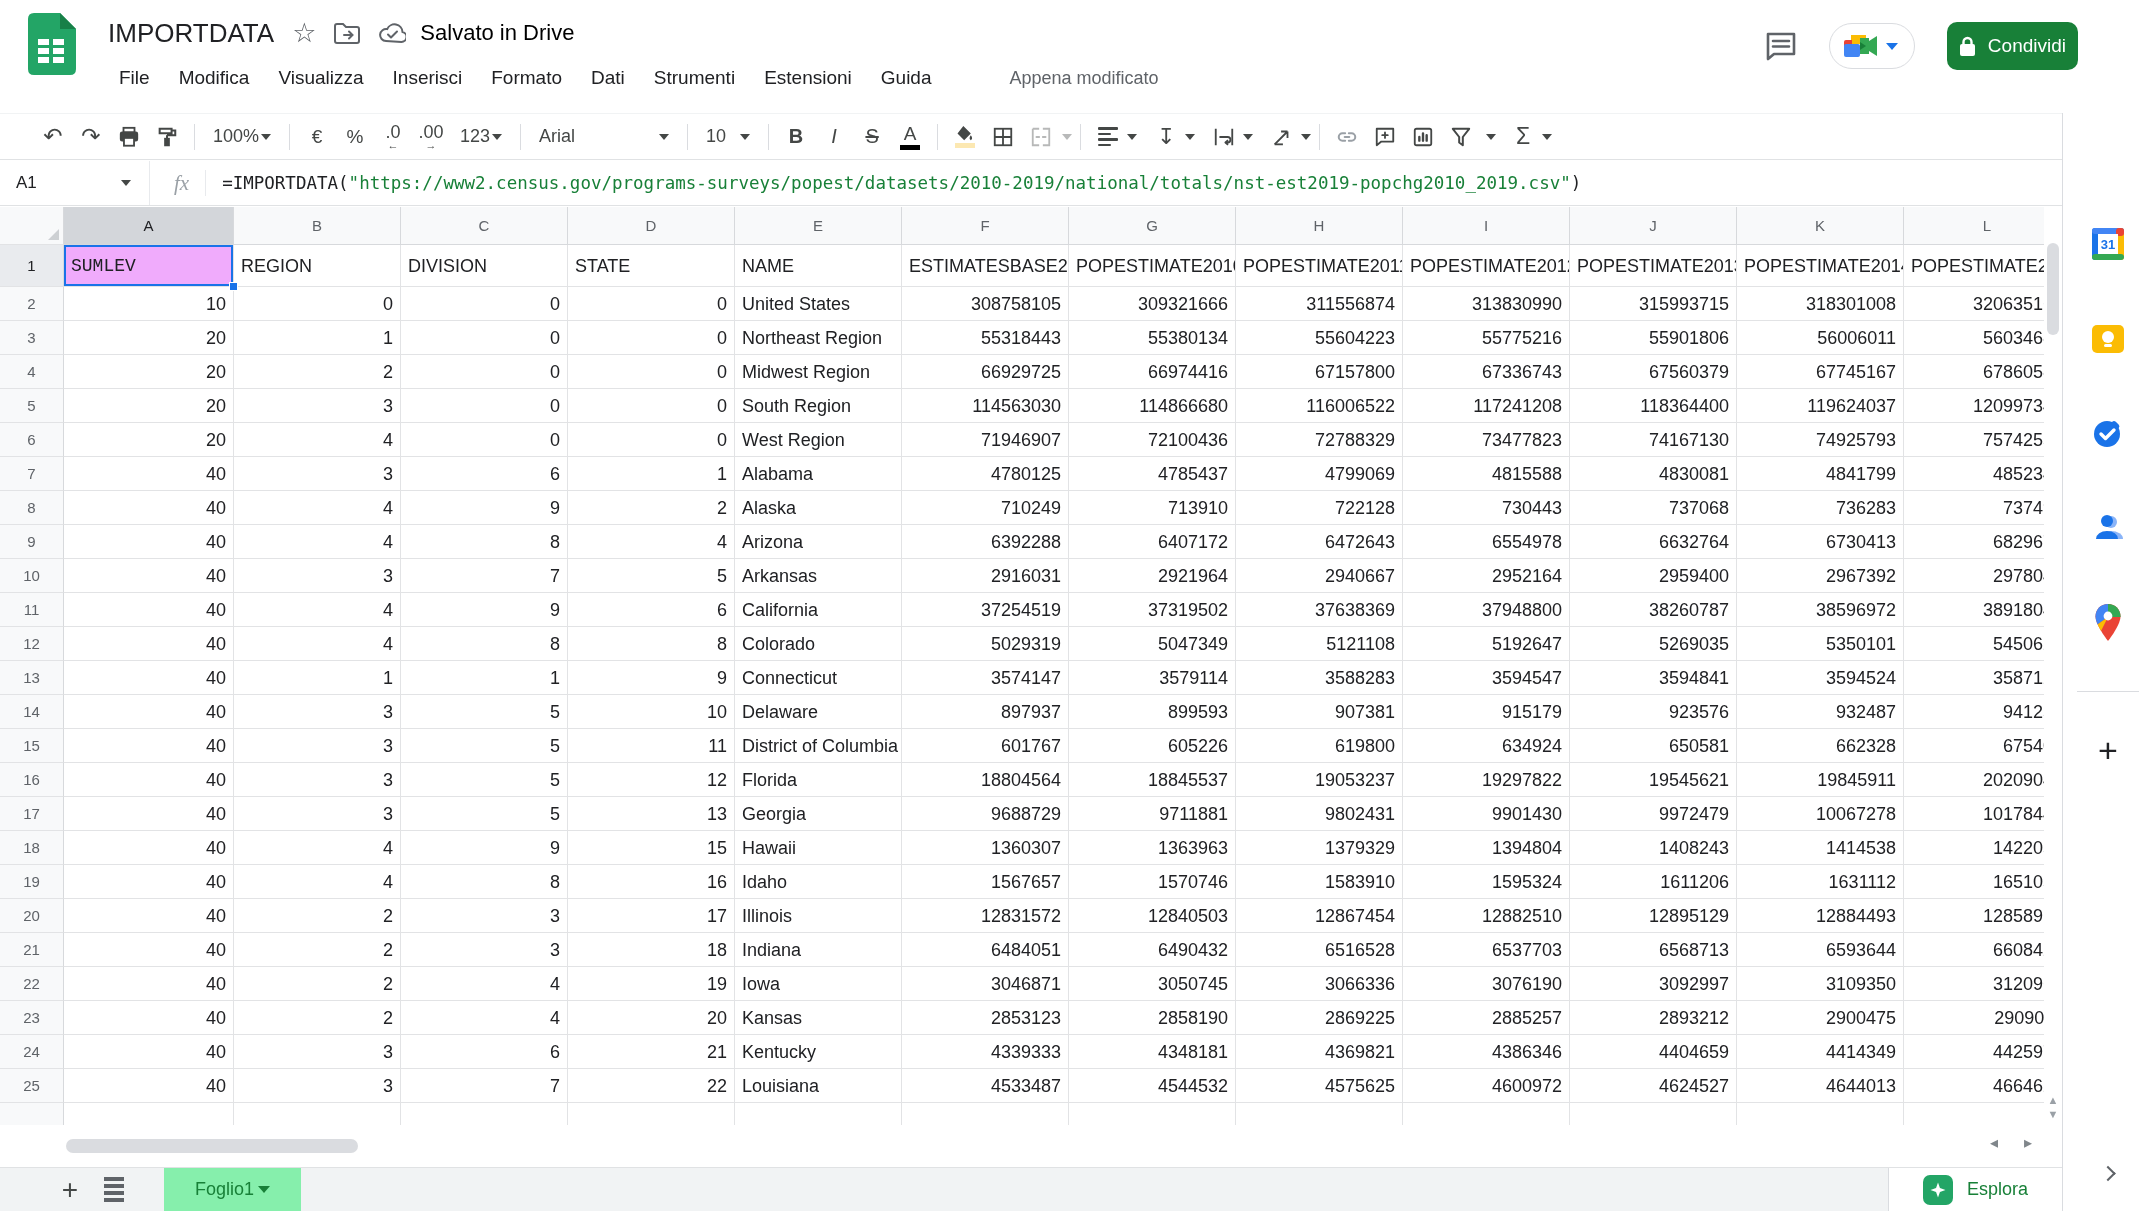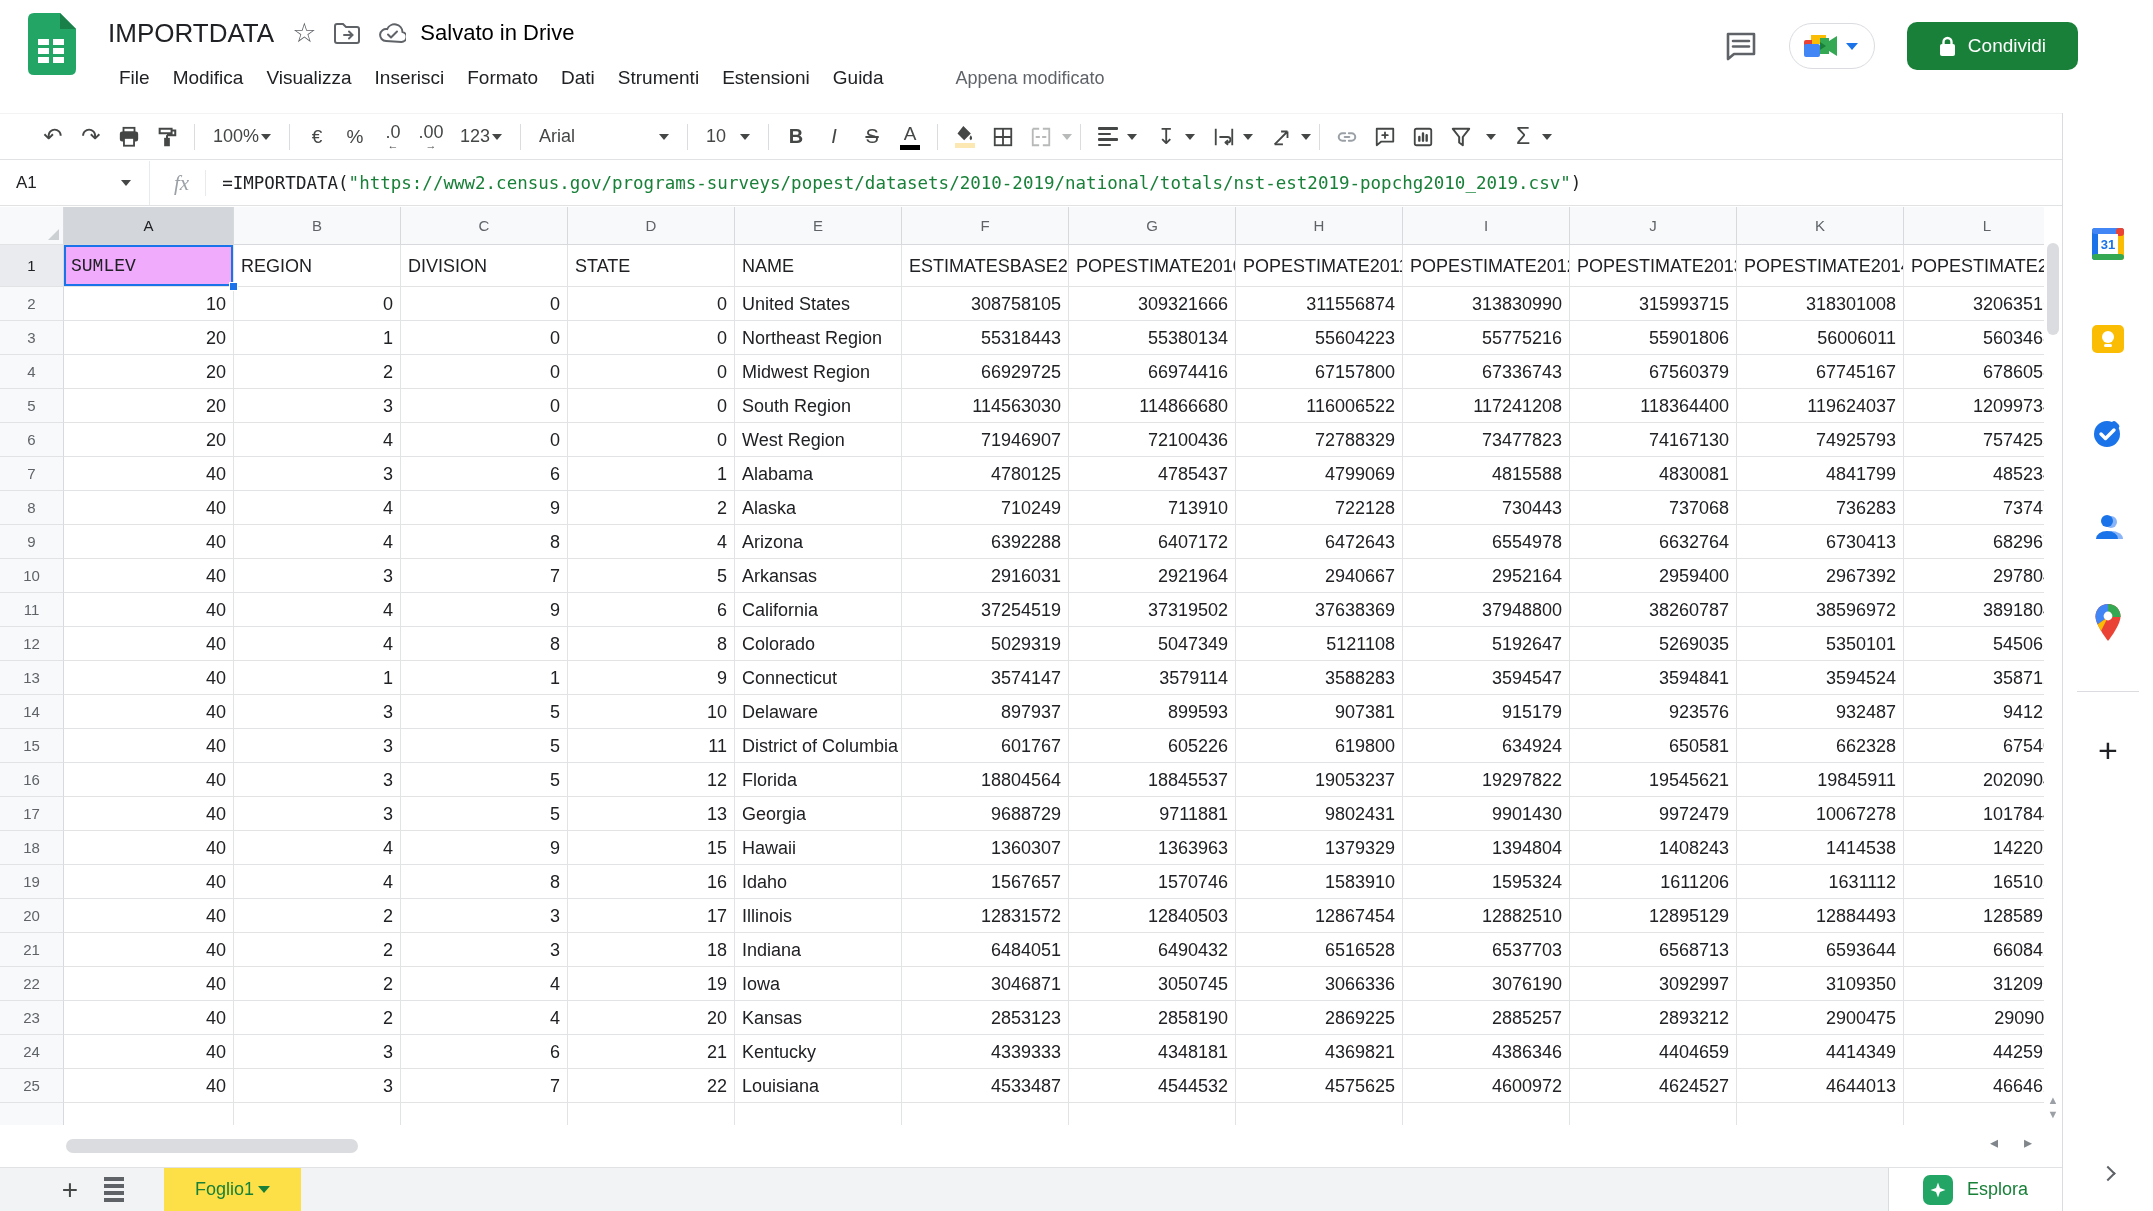--- a/index.html
+++ b/index.html
@@ -9,26 +9,26 @@
 
   
   .topbar { position:absolute; top:0; left:0; width:2153px; height:113px; background:#fff; }
   .logo { position:absolute; left:26px; top:13px; }
   .tcol { position:absolute; left:108px; top:10px; }
   .trow1 { display:flex; align-items:center; gap:18px; height:46px; }
   .doctitle { font-size:26px; color:#202124; }
   .t-ic { color:#5f6368; display:flex; align-items:center; }
   .star { font-size:27px; line-height:1; }
   .savedtxt { font-size:22px; color:#000000; margin-left:-4px; }
-  .menus { display:flex; align-items:center; gap:1px; height:40px; margin-top:2px; }
+  .menus { display:flex; align-items:center; gap:7px; height:40px; margin-top:2px; }
   .menu-item { font-size:19px; color:#202124; padding:5px 11px; border-radius:6px; }
   .lastedit { font-size:18px; color:#5f6368; margin-left:60px; }
   .tright { position:absolute; right:75px; top:22px; display:flex; align-items:center; gap:32px; }
   .meetpill { display:flex; align-items:center; gap:8px; border:1px solid #dadce0; border-radius:28px; padding:8px 16px 8px 14px; background:#fff; }
-  .sharebtn { display:flex; align-items:center; gap:12px; background:#188038; color:#fff; font-size:19px; font-weight:500; border-radius:10px; padding:13px 32px; }
+  .sharebtn { display:flex; align-items:center; gap:12px; background:#188038; color:#fff; font-size:19px; font-weight:500; border-radius:10px; padding:13px 12px; }
   .caret { width:0; height:0; border-left:6px solid transparent; border-right:6px solid transparent; border-top:7px solid #5f6368; display:inline-block; }
   .caret.blue { border-top-color:#1a73e8; }
   .caret.green{ border-top-color:#188038; }
 
   
   .toolbar { position:absolute; top:113px; left:0; width:2062px; height:47px; background:#fff;
     border-top:1px solid #f1f3f4; border-bottom:1px solid #e0e2e4; display:flex; align-items:center; padding-left:34px; }
   .tbi { display:flex; align-items:center; justify-content:center; min-width:38px; height:38px;
     color:#444746; font-size:19px; border-radius:4px; position:relative; }
   .tbi svg { display:block; }
@@ -93,21 +93,21 @@
   .hscroll { position:absolute; top:1125px; left:0; width:2062px; height:43px; background:#fff; border-bottom:1px solid #e0e2e4; }
   .hthumb { position:absolute; left:66px; top:14px; width:292px; height:14px; background:#dadce0; border-radius:7px; }
   .harrows { position:absolute; right:30px; top:8px; display:flex; gap:26px; color:#80868b; font-size:16px; }
 
   
   .sheetbar { position:absolute; top:1168px; left:0; width:2062px; height:43px; background:#f1f3f4; display:flex; align-items:center; }
   .sb-btn { width:44px; height:43px; display:flex; align-items:center; justify-content:center; color:#444746; }
   .sb-plus { font-size:28px; font-weight:300; margin-left:48px; }
   .burger { display:flex; flex-direction:column; gap:3.5px; }
   .burger i { display:block; width:20px; height:3.5px; background:#5f6368; }
-  .sheettab { margin-left:28px; height:43px; min-width:137px; background:#fde047; display:flex; align-items:center; justify-content:center; gap:4px; padding:0 18px; }
+  .sheettab { margin-left:28px; height:43px; min-width:137px; background:#86efac; display:flex; align-items:center; justify-content:center; gap:4px; padding:0 18px; }
   .sheettab .nm { color:#188038; font-size:18px; font-weight:500; }
   .explore { position:absolute; right:0; top:0; width:174px; height:43px; background:#fff; border-left:1px solid #dadce0;
     display:flex; align-items:center; justify-content:center; gap:14px; }
   .explore .lbl { color:#188038; font-size:18px; }
   .explorebadge { width:30px; height:30px; background:#23a566; border-radius:7px; display:flex; align-items:center; justify-content:center; }
 
   
   .sidepanel { position:absolute; left:2062px; top:113px; width:91px; height:1098px; background:#fff; border-left:1px solid #dadce0; }
   .sp-ic { position:absolute; left:50%; transform:translateX(-50%); }
   .sp-div { position:absolute; left:14px; right:14px; top:578px; height:1px; background:#dadce0; }

